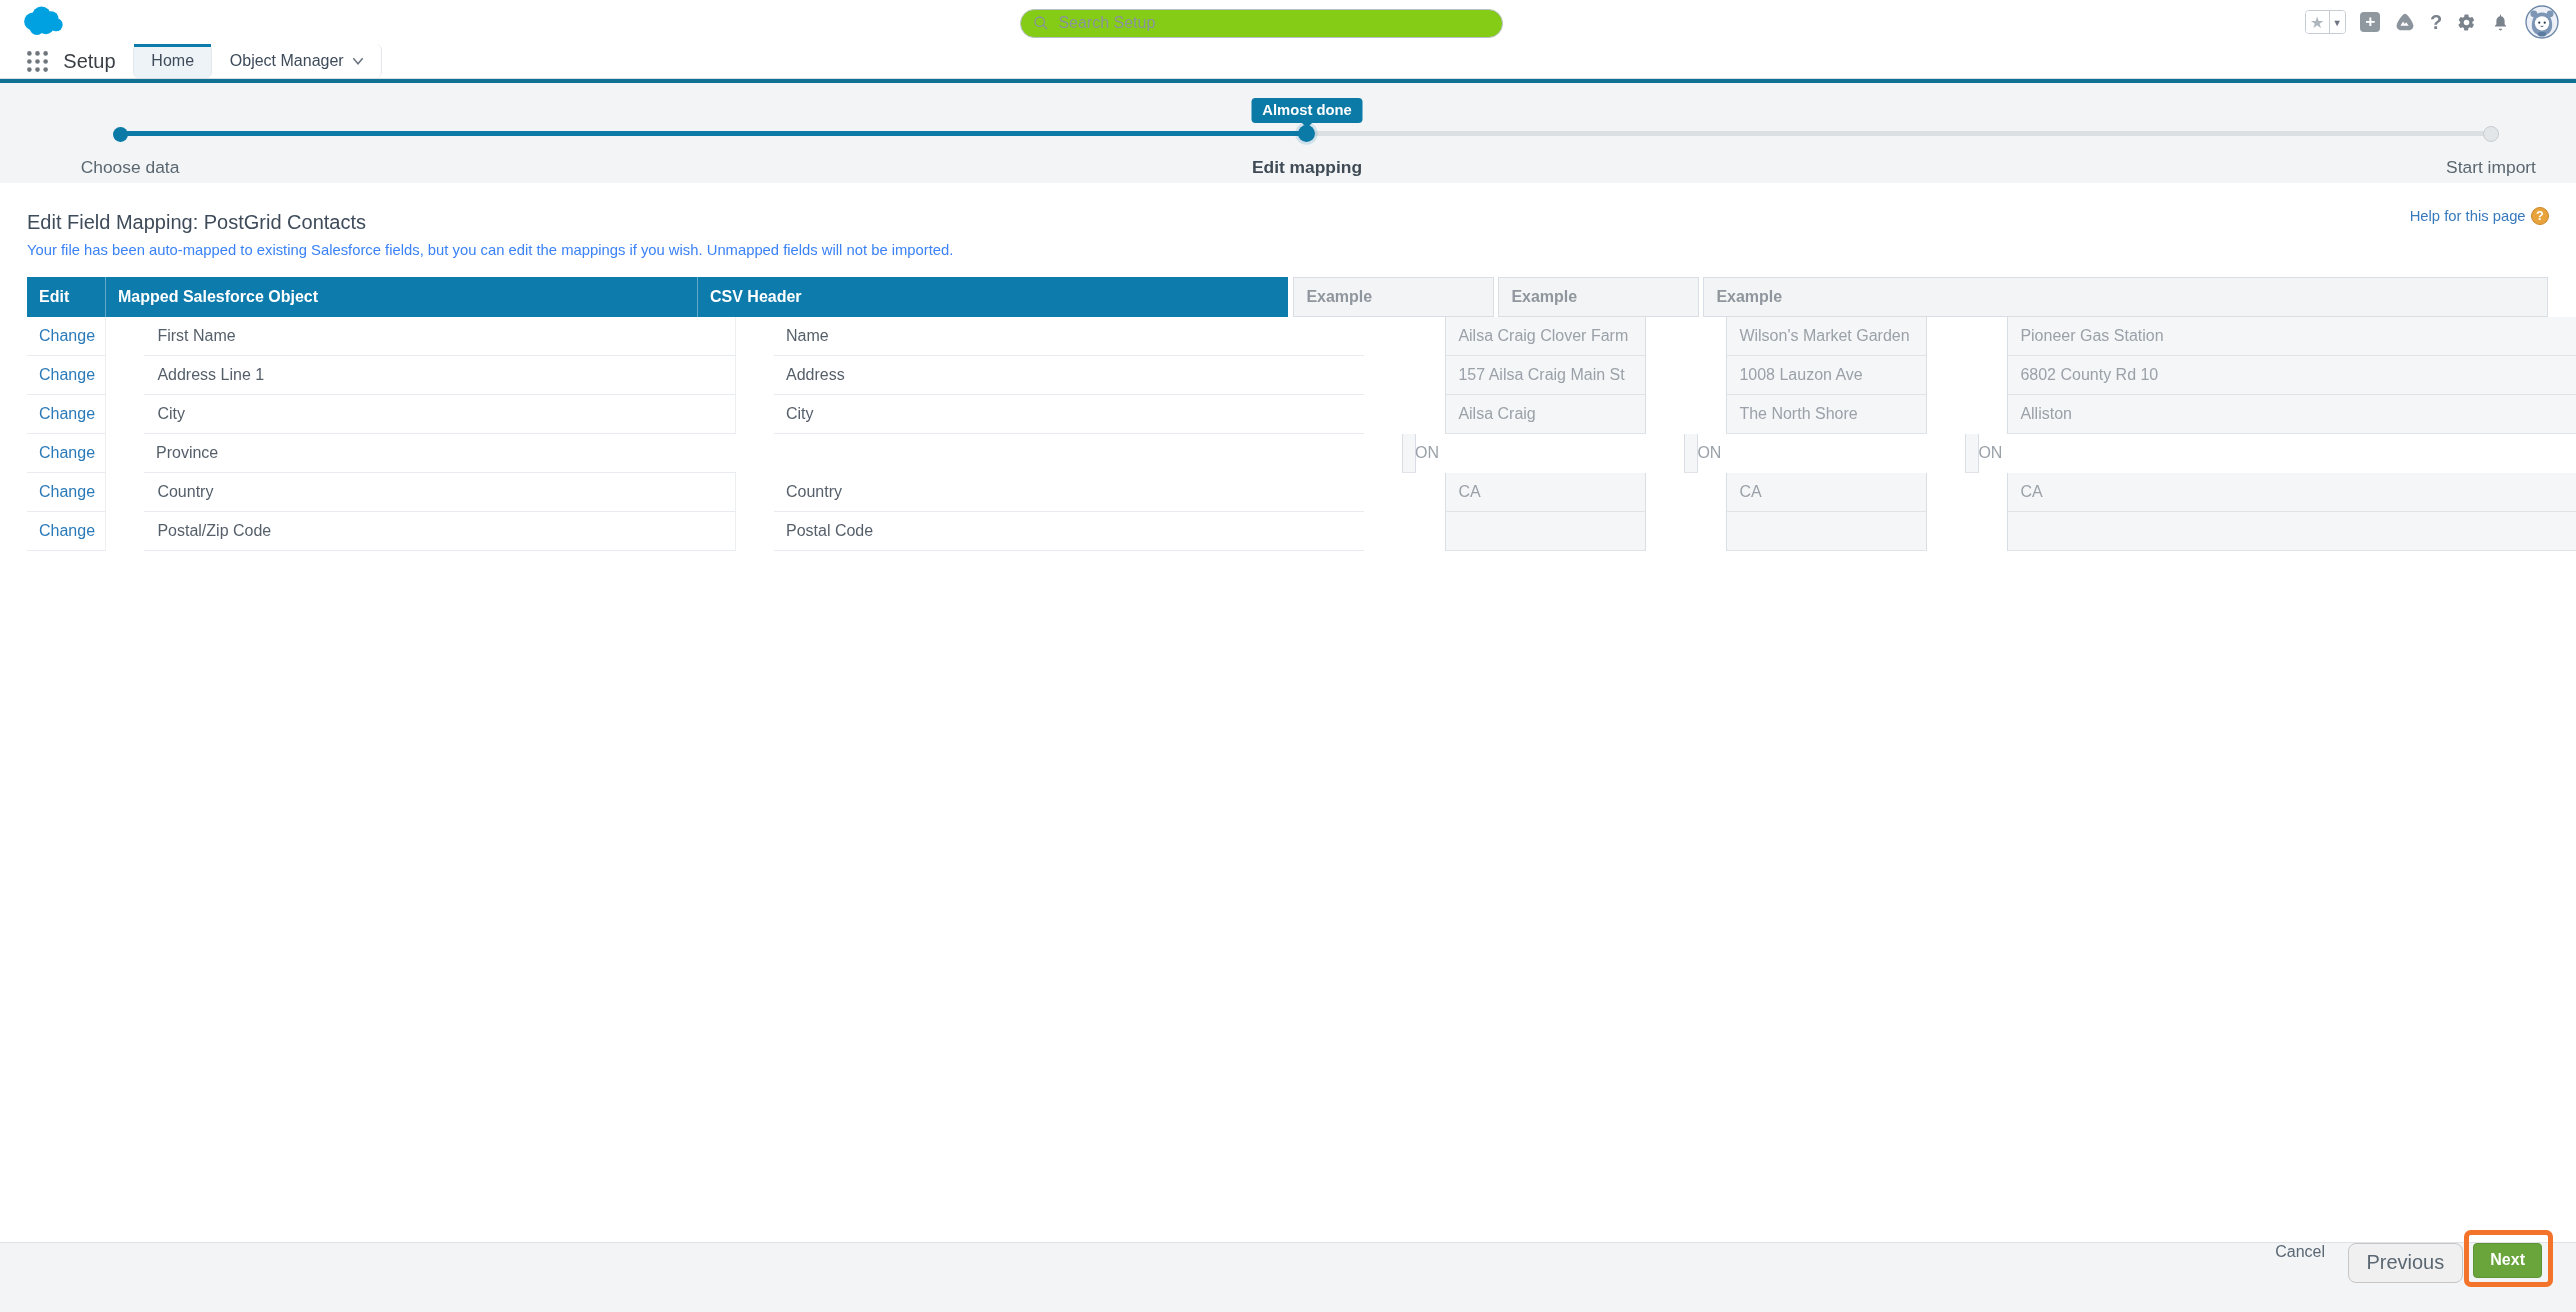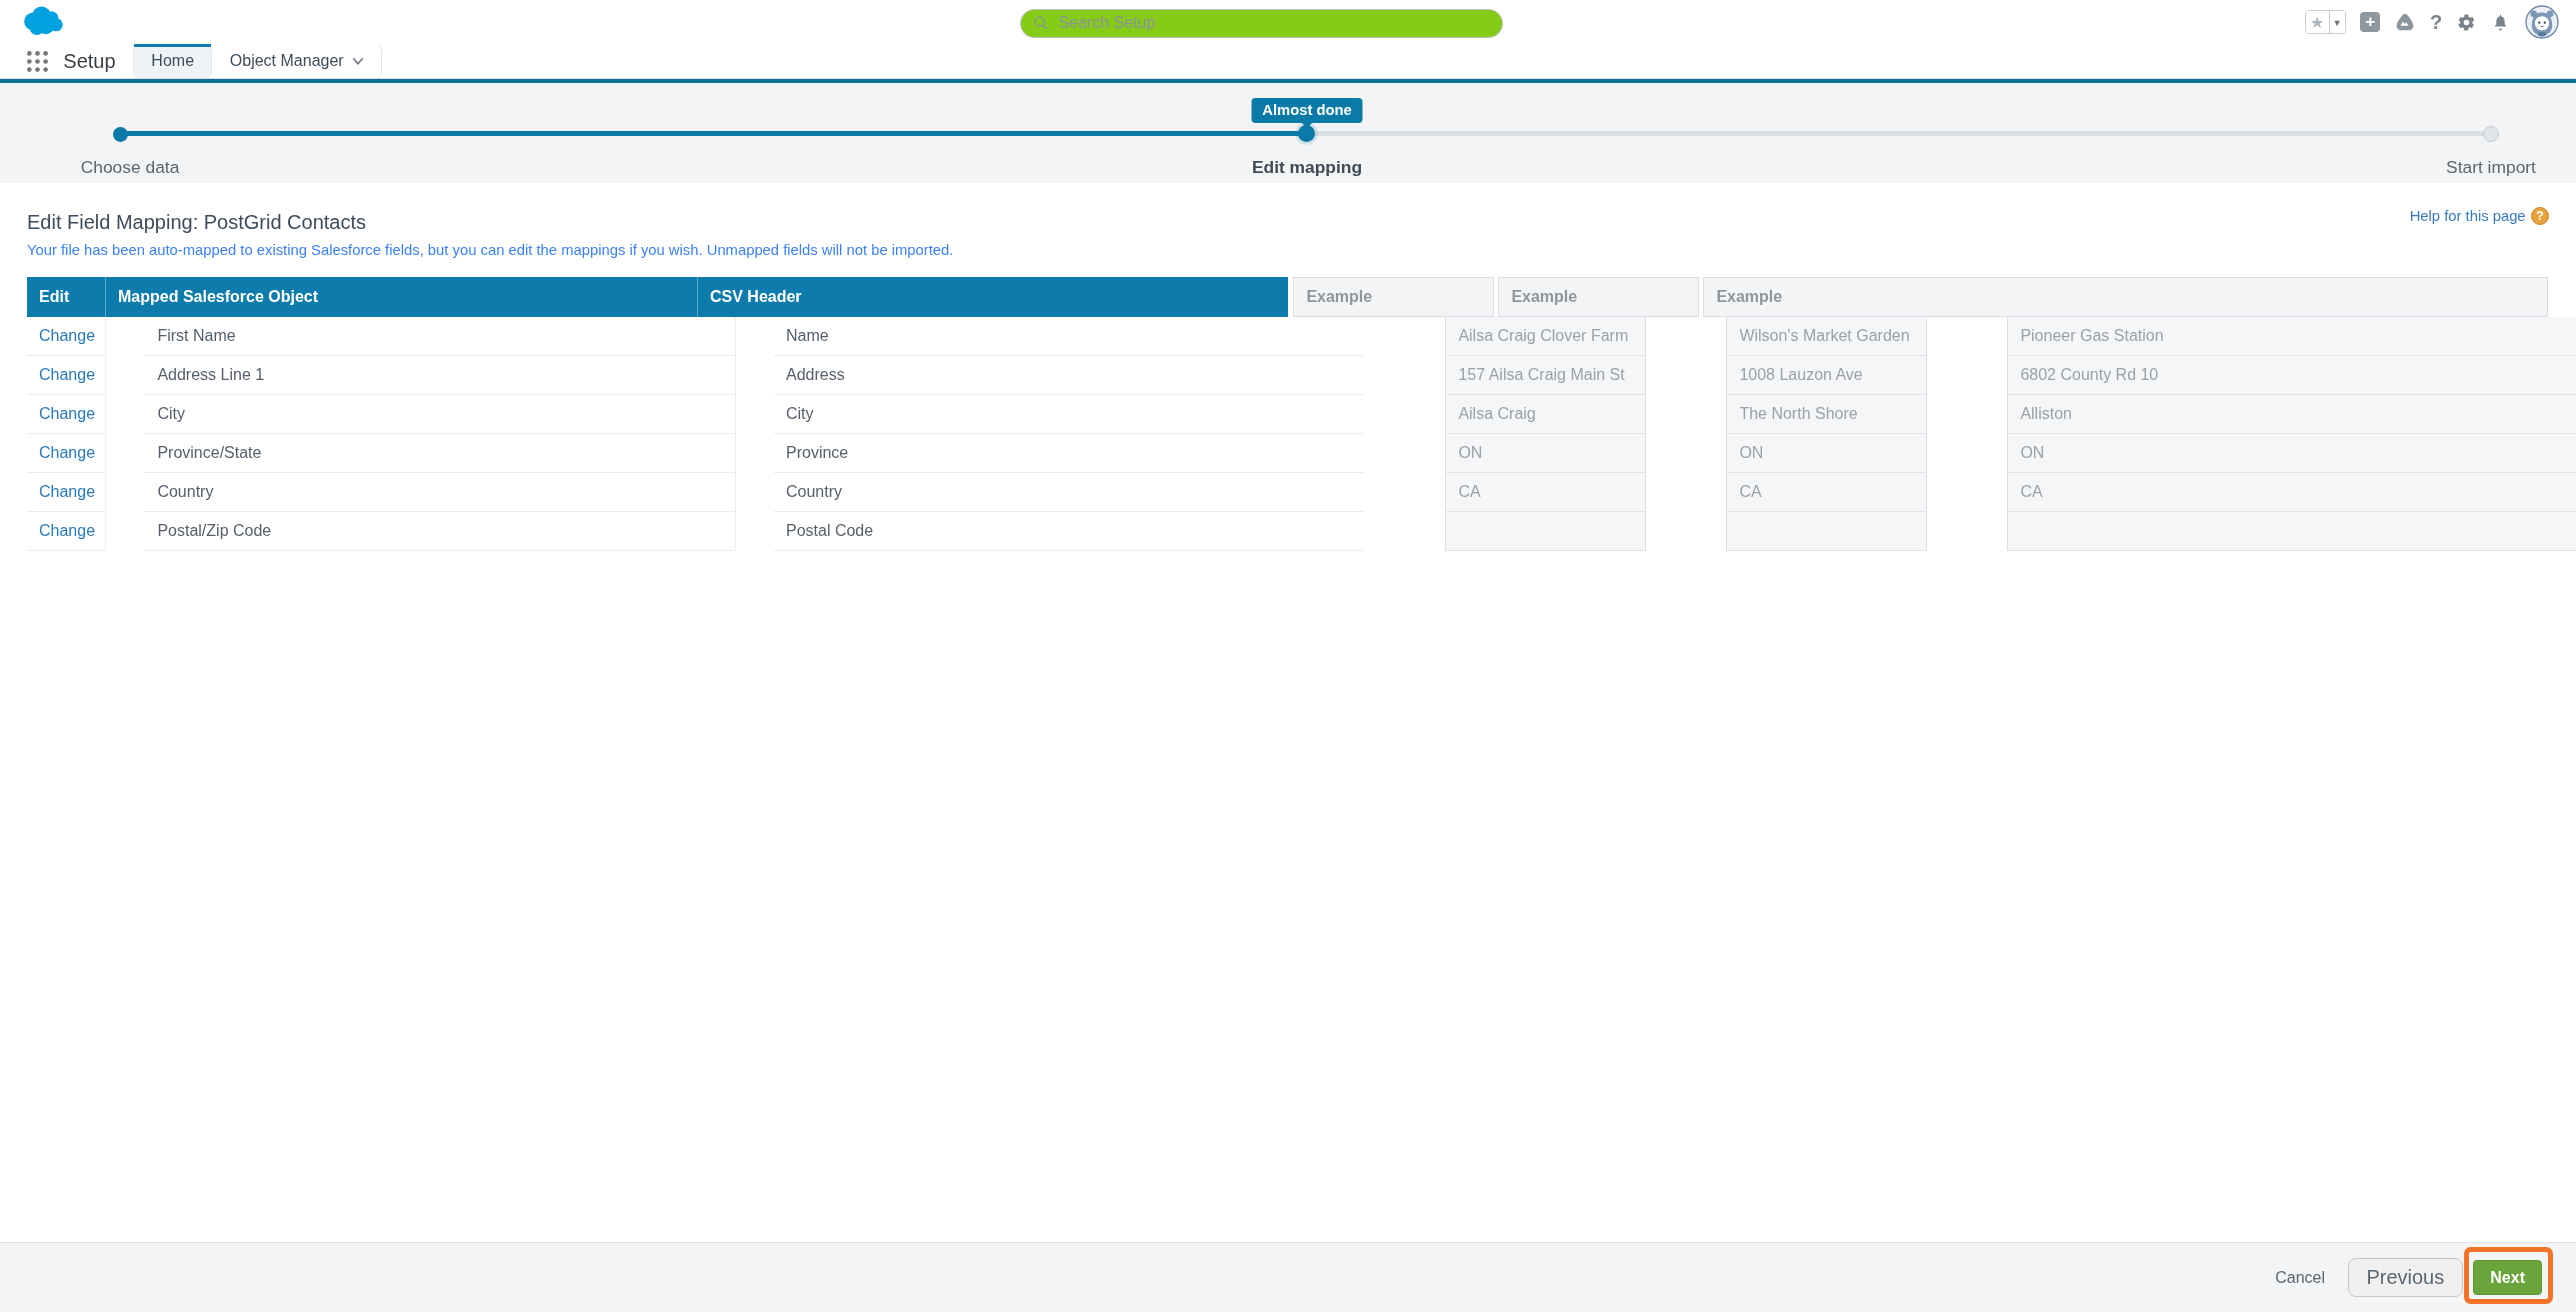--- a/index.html
+++ b/index.html
@@ -79,21 +79,21 @@
   .c-action { padding-left:12px; border-bottom:0.7px solid #e8ebef; border-right:0.7px solid #eceff2; }
   .c-action a { color:#2a7ab9; text-decoration:none; cursor:pointer; }
   .c-mapped { padding-left:13.4px; color:#555f6a; border-bottom:0.7px solid #e8ebef; border-right:0.7px solid #eceff2; }
   .c-csv { padding-left:12px; color:#555f6a; border-bottom:0.7px solid #e8ebef; }
   .c-ex { padding-left:12px; background:#f5f6f8; color:#9aa1a8;
           border-left:0.7px solid #d9dee5; border-right:0.7px solid #d9dee5; border-bottom:0.7px solid #e0e4e9; }
   .gap { background:transparent; }
 
   
   .footer { position:absolute; left:0; right:0; bottom:0; height:70px; background:#f2f4f6;
-            border-top:0.7px solid #dfe3e7; display:flex; align-items:center; justify-content:flex-end;
+            border-top:0.7px solid #dfe3e7; display:flex; align-items:flex-start; justify-content:flex-end;
             padding-right:34px; }
   .cancel-btn { background:none; border:none; font-size:16px; color:#5a6773; margin-right:23px; cursor:pointer;
                 font-family:"Liberation Sans", sans-serif; }
   .prev-btn { background:#f0f0f0; border:0.7px solid #c6c6c6; border-radius:8px; padding:7.4px 17.4px;
               font-size:20px; color:#5a6773; margin-right:10.7px; cursor:pointer; font-family:"Liberation Sans", sans-serif; }
   .next-wrap { position:relative; display:inline-block;border-radius:8px; }
   .next-btn { background:#6aa53c; border:0.7px solid #5d9434; border-radius:4px; padding:7.4px 16px;
               font-size:16px; font-weight:700; color:#fff; cursor:pointer; font-family:"Liberation Sans", sans-serif; }
   .annotation { position:absolute; left:-9.4px; right:-11.4px; top:-12.7px; bottom:-9.4px;
                 border:5.4px solid #f3732b; border-radius:6.7px; pointer-events:none; }
@@ -256,21 +256,20 @@
           <div class="cell c-ex">Ailsa Craig</div>
           <div class="gap"></div>
           <div class="cell c-ex">The North Shore</div>
           <div class="gap"></div>
           <div class="cell c-ex">Alliston</div>
         </div>
         <div class="trow">
           <div class="cell c-action">
             <a>Change</a>
           </div>
-          <div class="cell c-mapped">Province/State</div>
           <div class="cell c-csv">Province</div>
           <div class="gap"></div>
           <div class="cell c-ex">ON</div>
           <div class="gap"></div>
           <div class="cell c-ex">ON</div>
           <div class="gap"></div>
           <div class="cell c-ex">ON</div>
         </div>
         <div class="trow">
           <div class="cell c-action">

